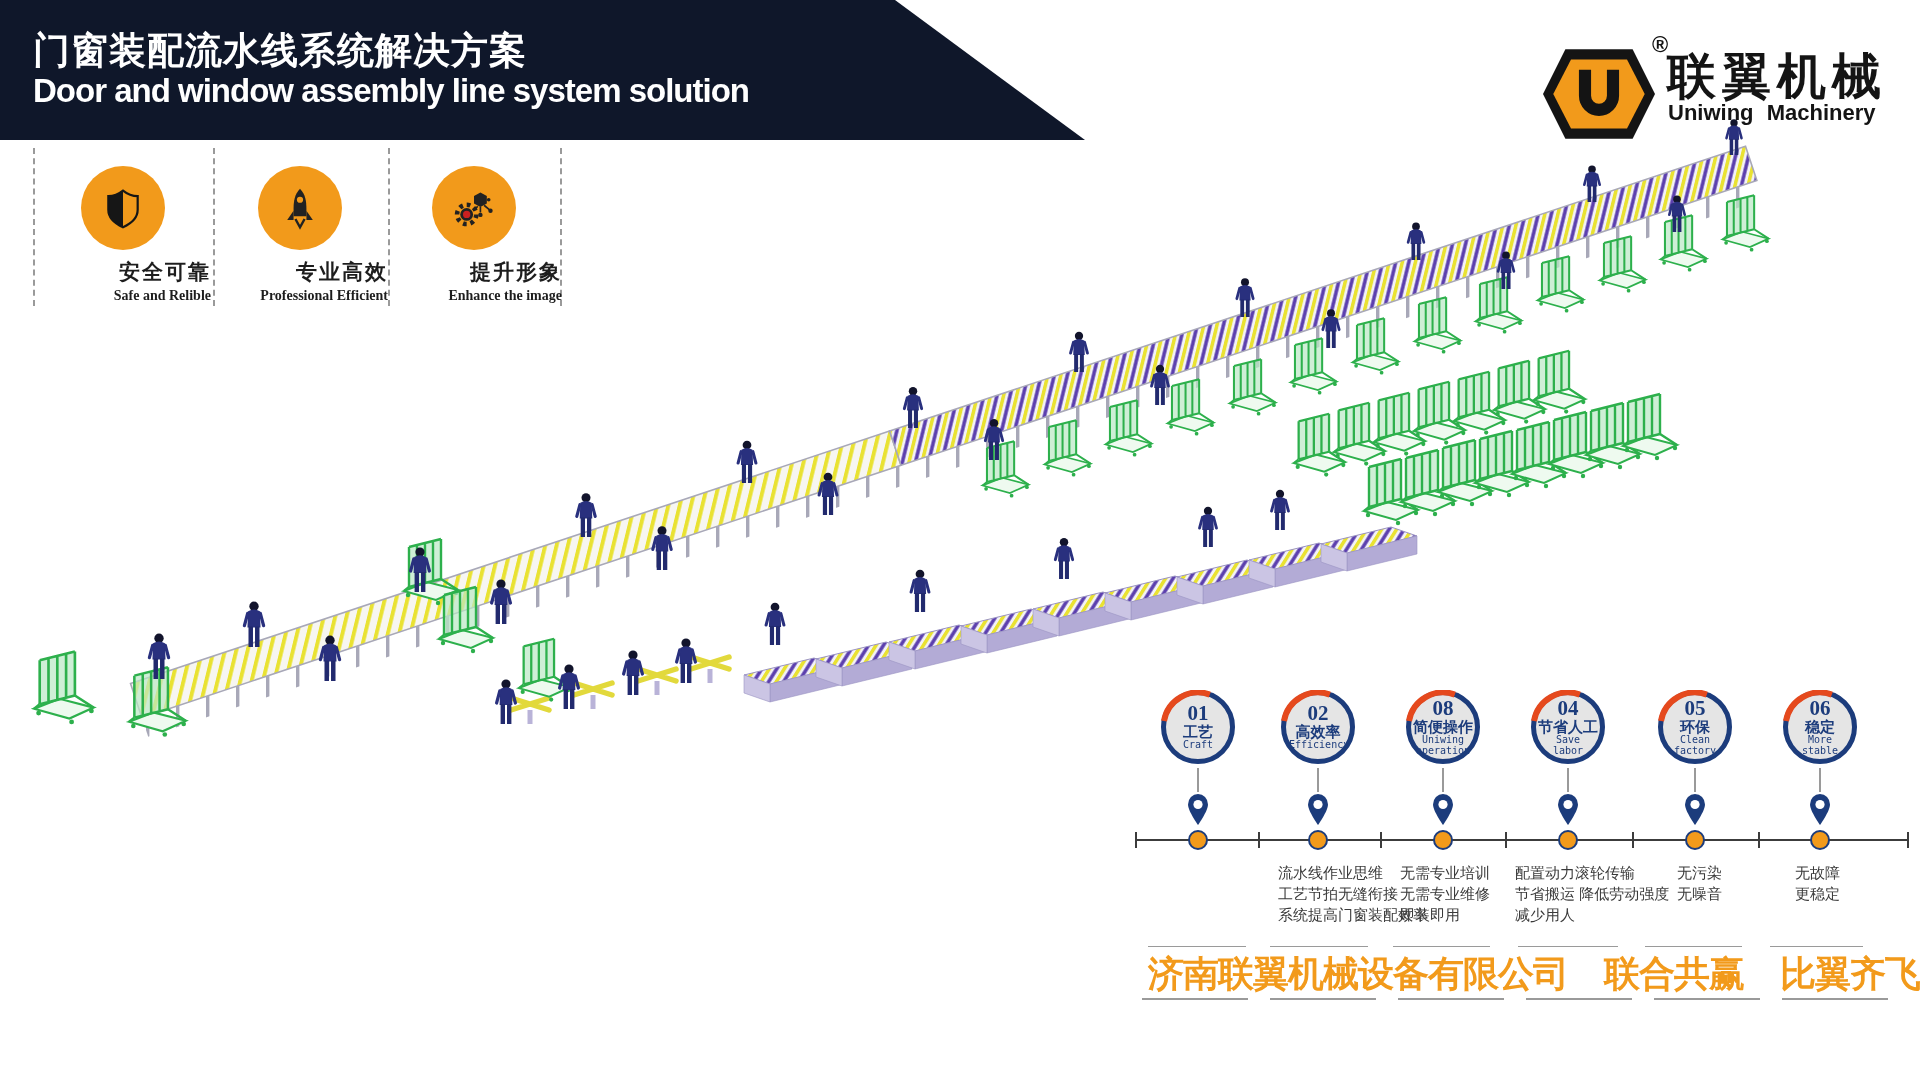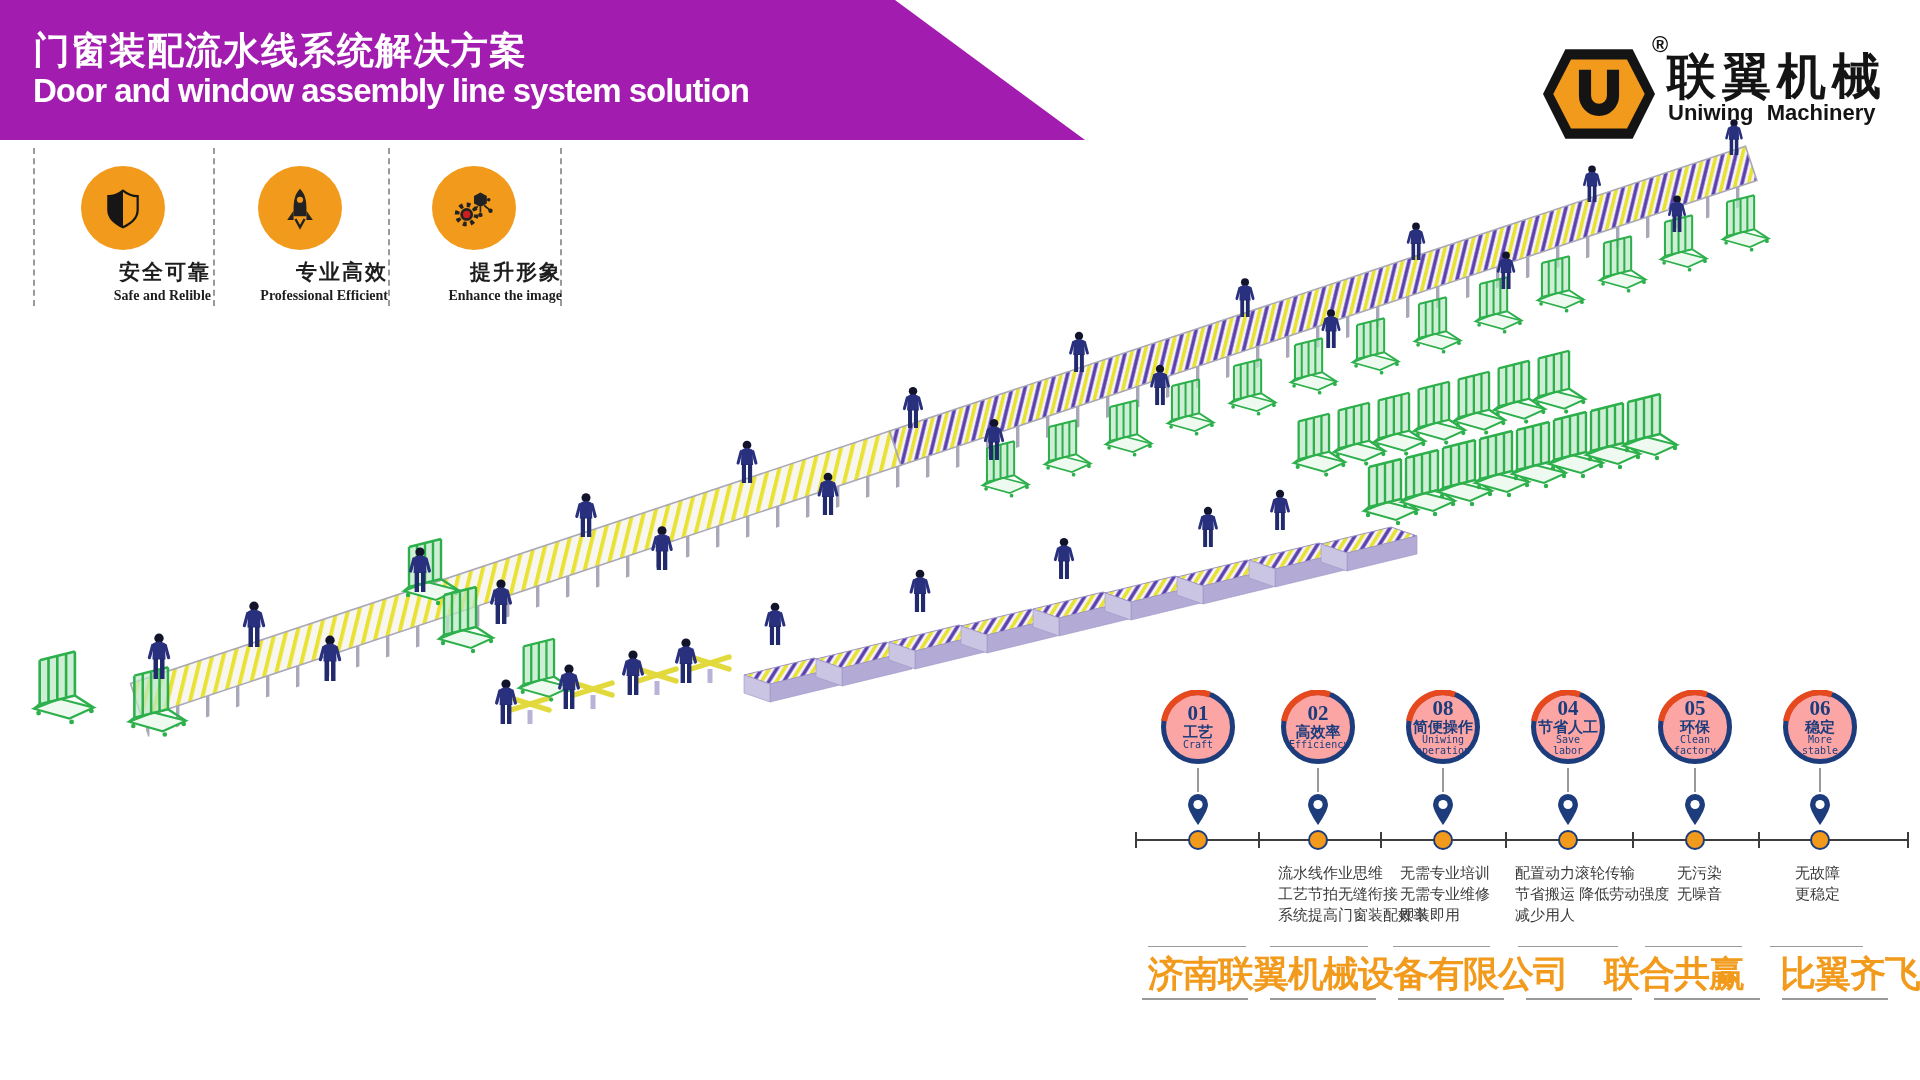--- a/index.html
+++ b/index.html
@@ -4,21 +4,21 @@
 <style>
   html,body{margin:0;padding:0;}
   body{
     width:1920px;height:1080px;position:relative;overflow:hidden;
     background:#ffffff;
     font-family:"Liberation Sans","DejaVu Sans",sans-serif;
   }
   
   .banner{
     position:absolute;left:0;top:0;width:1090px;height:140px;
-    background:#a21caf;
+    background:#0f172a;
     clip-path:polygon(0 0,895px 0,1085px 140px,0 140px);
     z-index:3;
   }
   .banner .zh{
     position:absolute;left:33px;top:26px;color:#ffffff;
     font-size:37px;font-weight:bold;letter-spacing:1px;white-space:nowrap;
   }
   .banner .en{
     position:absolute;left:33px;top:72px;color:#ffffff;
     font-size:33px;font-weight:bold;letter-spacing:-1px;white-space:nowrap;text-align:center;
@@ -41,21 +41,21 @@
   .badge .len{margin-top:2px;font-family:"Liberation Serif","DejaVu Serif",serif;font-weight:bold;font-size:14px;color:#1d1d1d;}
   
   .illu{position:absolute;left:0;top:0;width:1920px;height:1080px;z-index:1;pointer-events:none;}
   
   .timeline{position:absolute;left:1130px;top:690px;width:790px;height:330px;z-index:2;}
   .step{position:absolute;top:0;width:74px;}
   .ring{
     position:relative;width:74px;height:74px;border-radius:50%;
     border:5px solid #1C3C7C;box-sizing:border-box;
     display:flex;flex-direction:column;align-items:center;justify-content:center;
-    background:#fca5a5;
+    background:#e5e5e5;
   }
   .ring svg.arc{position:absolute;left:-5px;top:-5px;}
   .ring .num{font-family:"Liberation Serif","DejaVu Serif",serif;font-size:21px;font-weight:bold;color:#1C3C7C;line-height:20px;}
   .ring .zh{font-size:15px;font-weight:bold;color:#1C3C7C;line-height:17px;white-space:nowrap;}
   .ring .en{font-family:"DejaVu Sans Mono","Liberation Mono",monospace;font-size:10px;color:#1C3C7C;line-height:10.5px;text-align:center;width:58px;}
   .drop{position:absolute;top:78px;left:36px;width:1.5px;height:24px;background:#9a9a9a;}
   .pin{position:absolute;top:104px;left:25px;}
   .dot{position:absolute;top:140px;left:27px;width:20px;height:20px;border-radius:50%;
        background:#F29A1B;border:2px solid #1C3C7C;box-sizing:border-box;}
   .tl-line{position:absolute;top:149px;left:5px;width:773px;height:2px;background:#3c3c3c;}

